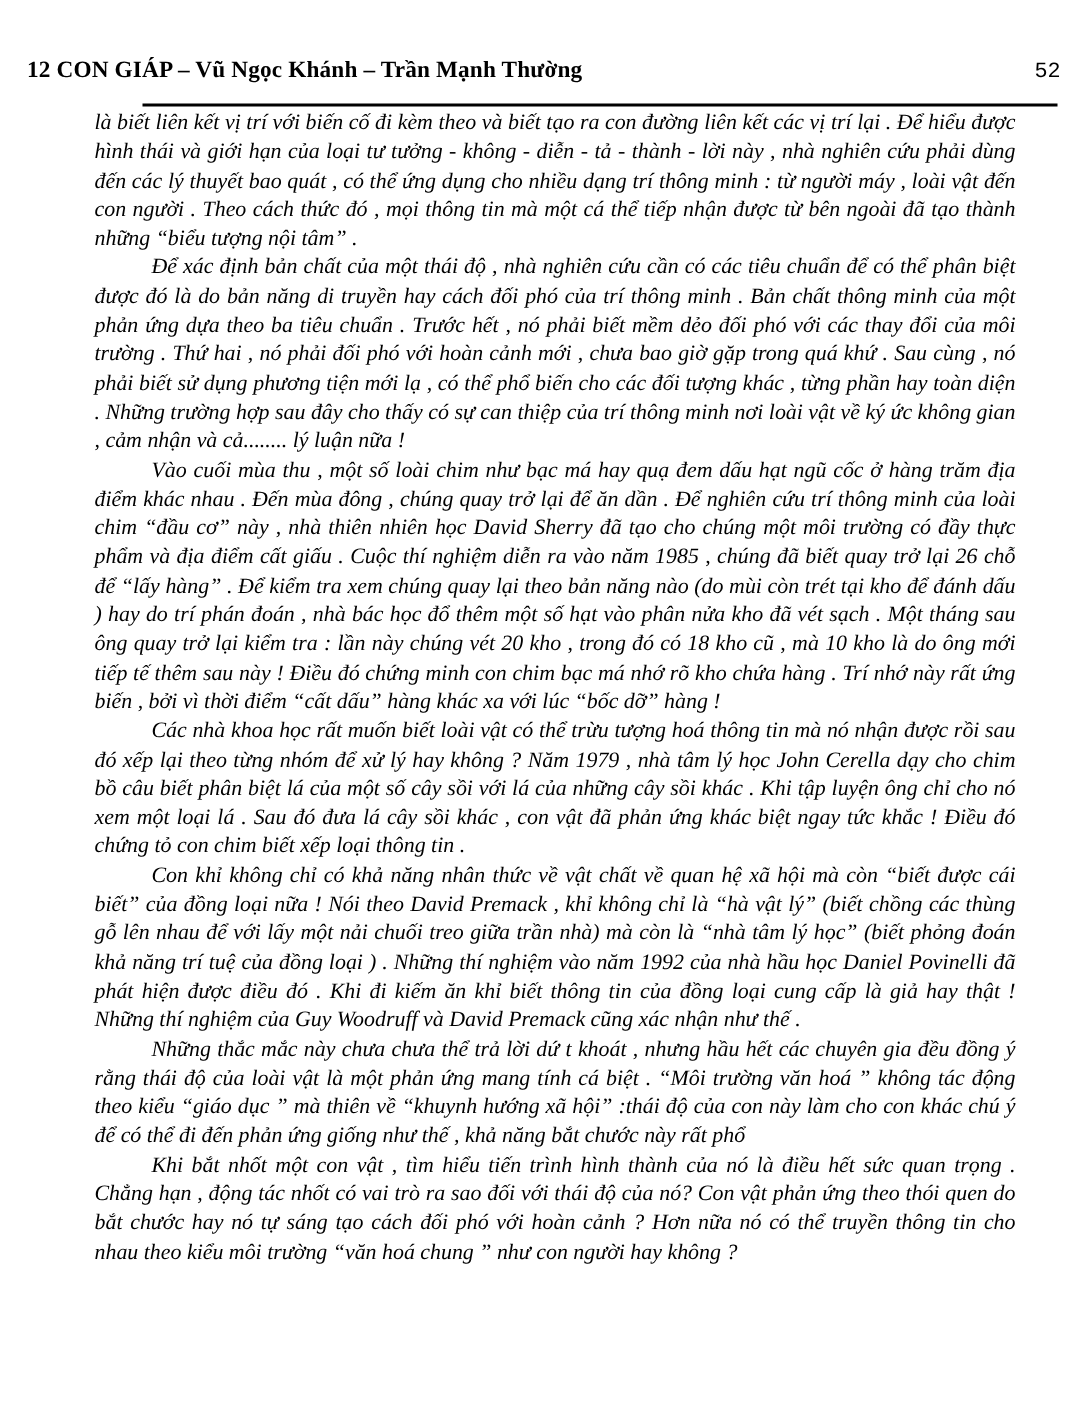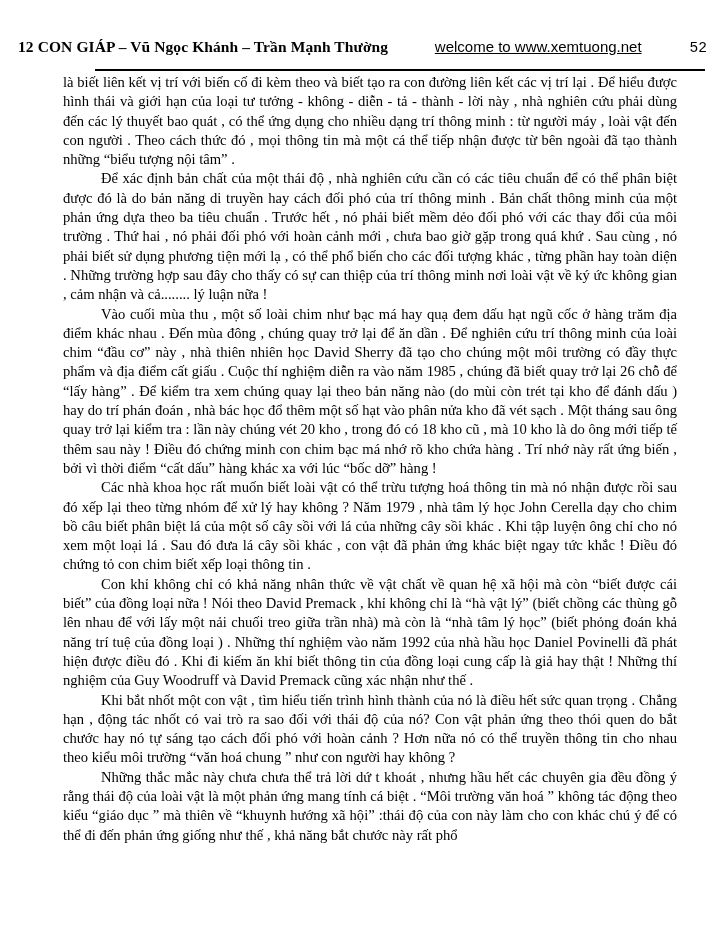--- a/index.html
+++ b/index.html
@@ -56,42 +56,42 @@
     top: 73px;
     left: 63px;
     width: 614px;
     font-size: 14.6px;
     line-height: 19.3px;
     text-align: justify;
   }
   .page-body p {
     margin: 0;
     padding: 0;
+    font-style: italic;
   }
   .page-body p.indent {
     text-indent: 38px;
   }
 </style>
 </head>
 <body>
 
 <div class="page">
 
   <div class="header">
     <span class="book-title">12 CON GIÁP – Vũ Ngọc Khánh – Trần Mạnh Thường</span>
     <span class="spacer"></span>
-    <span class="site-link">welcome to www.xemtuong.net</span>
     <span class="page-number">52</span>
   </div>
 
   <div class="header-rule"></div>
 
   <div class="page-body">
     <p>là biết liên kết vị trí với biến cố đi kèm theo và biết tạo ra con đường liên kết các vị trí lại . Để hiểu được hình thái và giới hạn của loại tư tưởng - không - diễn - tả - thành - lời này , nhà nghiên cứu phải dùng đến các lý thuyết bao quát , có thể ứng dụng cho nhiều dạng trí thông minh  : từ người máy , loài vật đến con người . Theo cách thức đó , mọi thông tin mà một cá thể tiếp nhận được từ bên ngoài đã tạo thành những “biểu tượng nội tâm” .</p>
     <p class="indent">Để xác định bản chất của một thái độ , nhà nghiên cứu cần có các tiêu chuẩn để có thể phân biệt được đó là do bản năng di truyền hay cách đối phó của trí thông minh . Bản chất thông minh của một phản ứng dựa theo ba tiêu chuẩn . Trước hết , nó phải biết mềm dẻo đối phó với các thay đổi của môi trường . Thứ hai , nó phải đối phó với hoàn cảnh mới , chưa bao giờ gặp trong quá khứ . Sau cùng , nó phải biết sử dụng phương tiện mới lạ , có thể phổ biến cho các đối tượng khác , từng phần hay toàn diện . Những trường hợp sau đây cho thấy có sự can thiệp  của trí thông minh nơi loài vật về ký ức không gian , cảm nhận và cả........ lý luận nữa !</p>
     <p class="indent">Vào cuối mùa thu , một số loài chim như bạc má hay quạ đem dấu hạt ngũ cốc ở hàng trăm địa điểm khác nhau . Đến mùa đông , chúng quay trở lại để ăn dần . Để nghiên cứu trí thông minh của loài chim “đầu cơ”  này , nhà thiên nhiên học David Sherry đã tạo cho chúng một môi trường có đầy thực phẩm và địa điểm cất giấu . Cuộc thí nghiệm diễn ra vào năm 1985 , chúng đã biết quay trở lại 26 chỗ để “lấy hàng” . Để kiểm tra xem chúng quay lại theo bản năng nào (do mùi còn trét tại kho để đánh dấu ) hay do trí phán đoán , nhà bác học đổ thêm một số hạt vào phân nửa kho đã vét sạch . Một tháng sau ông quay trở lại kiểm tra : lần này chúng vét 20 kho , trong đó có 18 kho cũ , mà 10 kho là do ông mới tiếp tế thêm sau này ! Điều đó chứng minh con chim bạc má nhớ rõ kho chứa hàng . Trí nhớ này rất ứng biến , bởi vì thời điểm “cất dấu” hàng khác xa với lúc “bốc dỡ” hàng !</p>
     <p class="indent">Các nhà khoa học rất muốn biết loài vật có thể trừu tượng  hoá thông tin mà nó nhận được rồi sau đó xếp lại theo từng nhóm để xử lý hay không ? Năm 1979 , nhà tâm lý học John Cerella dạy cho chim bồ câu biết phân biệt lá của một số cây sồi với lá của những cây sồi khác . Khi tập luyện ông chỉ cho nó xem một loại lá . Sau đó đưa lá cây sồi khác , con vật đã phản ứng khác biệt ngay tức khắc ! Điều đó chứng tỏ con chim biết xếp loại thông tin .</p>
     <p class="indent">Con  khỉ không chỉ có khả năng nhân thức về vật chất về quan hệ xã hội mà còn “biết được cái biết” của đồng loại nữa ! Nói theo David Premack , khỉ không chỉ là “hà vật lý” (biết chồng các thùng gỗ lên nhau để với lấy một nải chuối treo giữa trần nhà) mà còn là “nhà tâm lý học” (biết phỏng đoán khả năng trí tuệ của đồng loại ) . Những thí nghiệm vào năm 1992 của nhà hầu học Daniel Povinelli đã phát hiện được điều đó . Khi đi kiếm ăn khỉ biết thông tin của đồng loại cung cấp là giả hay thật ! Những thí nghiệm của Guy Woodruff và David Premack cũng xác nhận như thế .</p>
+    <p class="indent">Những thắc mắc này chưa chưa thể trả lời dứ t khoát , nhưng hầu hết các chuyên gia đều đồng ý rằng thái độ của loài vật là một phản ứng mang tính cá biệt . “Môi trường văn hoá ” không tác động theo kiểu “giáo dục ” mà thiên về “khuynh hướng xã hội” :thái độ của con này làm cho con khác chú ý để có thể đi đến phản ứng giống như thế , khả năng bắt chước này rất phổ</p>
     <p class="indent">Khi bắt nhốt một con vật , tìm hiểu tiến trình hình thành của nó là điều hết sức quan trọng . Chẳng hạn , động tác nhốt có vai trò ra sao đối với thái độ của nó? Con vật phản ứng theo thói quen do bắt chước hay  nó tự sáng tạo cách đối phó với hoàn cảnh ? Hơn nữa nó có thể truyền thông tin cho nhau theo kiểu môi trường “văn hoá chung ” như con người hay không ?</p>
-    <p class="indent">Những thắc mắc này chưa chưa thể trả lời dứ t khoát , nhưng hầu hết các chuyên gia đều đồng ý rằng thái độ của loài vật là một phản ứng mang tính cá biệt . “Môi trường văn hoá ” không tác động theo kiểu “giáo dục ” mà thiên về “khuynh hướng xã hội” :thái độ của con này làm cho con khác chú ý để có thể đi đến phản ứng giống như thế , khả năng bắt chước này rất phổ</p>
   </div>
 
 </div>
 
 </body></html>

